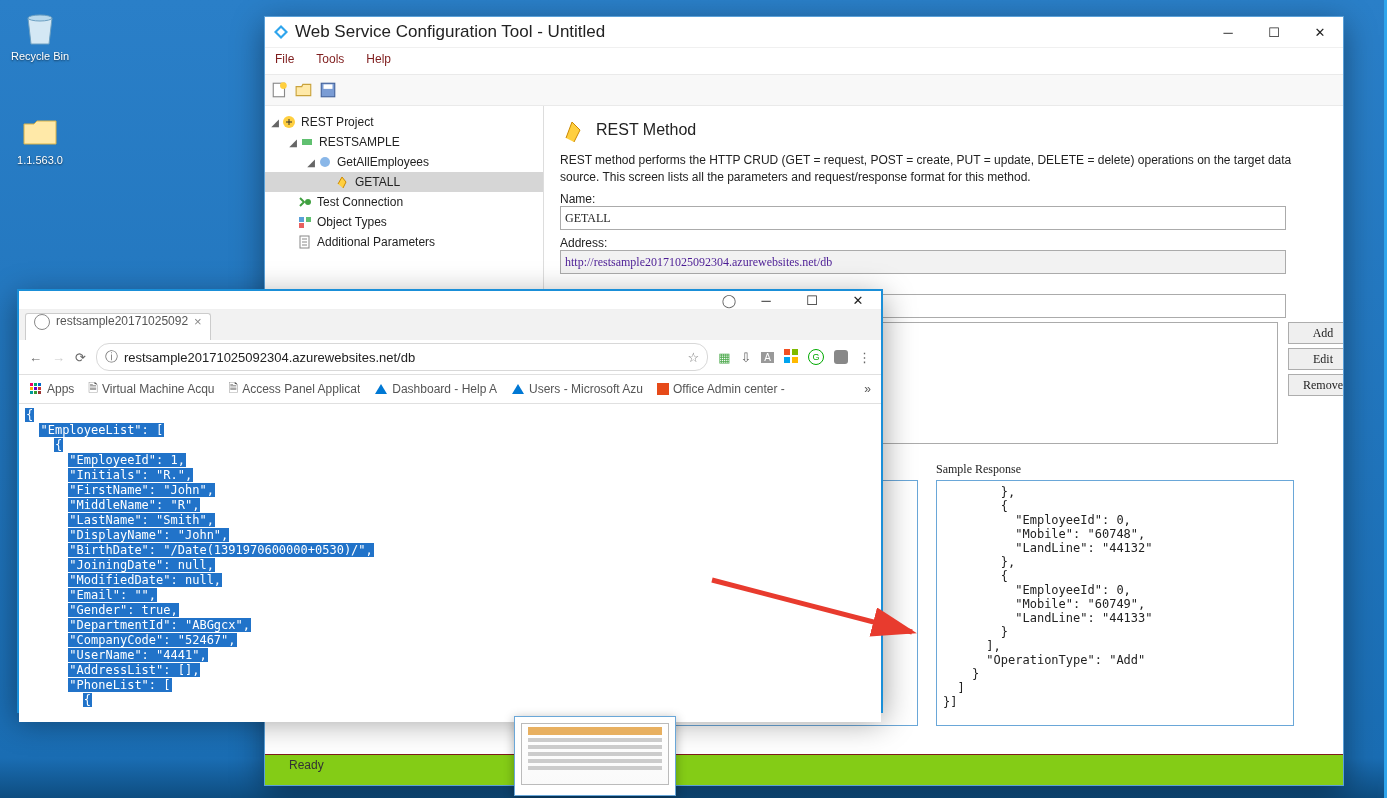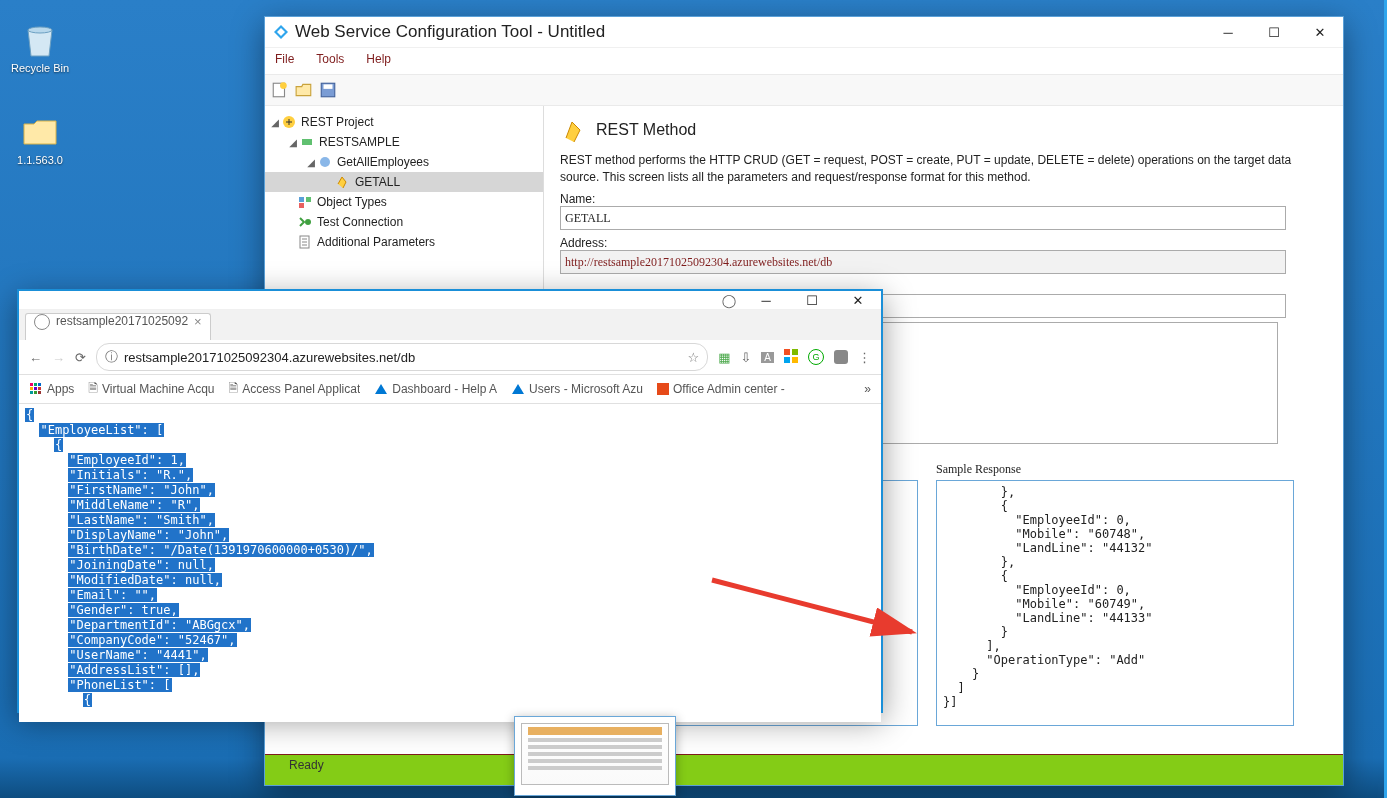--- a/index.html
+++ b/index.html
@@ -31,21 +31,21 @@
 #cfg .tree{width:278px;border-right:1px solid #ddd;padding:6px 0;color:#222;font-size:12px}
 #cfg .tree .node{display:flex;align-items:center;height:20px;padding-right:6px}
 #cfg .tree .tw{width:12px;text-align:center;color:#666;font-size:10px}
 #cfg .tree .tic{width:16px;height:16px;margin-right:4px}
 #cfg .tree .sel{background:#d6d6d6}
 #cfg .main{flex:1;padding:10px 20px 10px 16px;overflow:hidden;position:relative}
 #cfg .main h2{margin:0 0 8px;font-size:16px;font-weight:400;color:#222;display:flex;align-items:center;gap:8px}
 #cfg .main .desc{font-size:12px;color:#222;line-height:17px;margin-bottom:6px}
 #cfg .fld-label{font-size:12px;color:#222;margin-top:6px}
 #cfg input.fld{width:716px;height:20px;border:1px solid #ababab;padding:1px 4px;font:12px "Segoe UI";color:#222;background:#fff}
-#cfg input.fld.ro{background:#f2f2f2;color:#7f1d1d}
+#cfg input.fld.ro{background:#f2f2f2;color:#4c1d95}
 #cfg .grid-area{position:relative;height:140px;margin-top:4px}
 #cfg .grid-box{width:716px;height:120px;border:1px solid #ababab;background:#fff}
 #cfg .side-btns{position:absolute;left:728px;top:0}
 #cfg .side-btns button{display:block;width:70px;height:22px;margin-bottom:4px;font:12px "Segoe UI";background:#efefef;border:1px solid #adadad;color:#222}
 #cfg .samples{display:flex;gap:18px;margin-top:0}
 #cfg .sample{width:358px}
 #cfg .sample .sl{font:12px "Segoe UI";color:#222;margin-bottom:3px}
 #cfg .sample pre{border:1px solid #6aa7d8;margin:0;padding:4px 6px;height:236px;overflow:auto;font:12px Consolas,monospace;color:#222;white-space:pre;background:#fff}
 #cfg .statusbar{position:absolute;bottom:0;left:0;right:0;height:24px;border-top:1px solid #7f1d1d;padding:3px 24px;font-size:12px;color:#333;background:#84cc16}
 
@@ -76,21 +76,21 @@
 
 
 .tbthumb{position:absolute;left:514px;top:716px;width:160px;height:78px;background:#fff;border:1px solid #6aa7d8;box-shadow:0 2px 10px rgba(0,0,0,.3)}
 .tbthumb .in{margin:6px;border:1px solid #bbb;height:60px;background:linear-gradient(#fff,#fafafa)}
 .tbthumb .row{height:4px;margin:3px 6px;background:#ccc}
 .tbthumb .hdr{height:8px;margin:3px 6px;background:#e8b060}
 </style>
 </head>
 <body>
 
-<div class="desktop-icon" style="left:2px;top:20px">
+<div class="desktop-icon" style="left:2px;top:8px">
   <div class="ic">
     <svg viewBox="0 0 40 40">
         <path d="M8 10 L32 10 L29 36 L11 36 Z" fill="#d4e8f4" stroke="#6ca0c2"></path>
         <ellipse cx="20" cy="10" rx="12" ry="3" fill="#b8d8ec" stroke="#6ca0c2"></ellipse>
       </svg>
   </div>
   <div class="label">Recycle Bin</div>
 </div>
 <div class="desktop-icon" style="left:2px;top:112px">
   <div class="ic">
@@ -157,33 +157,33 @@
       <div class="node sel" style="padding-left:58px">
           <span class="tw"></span>
           <svg class="tic" viewBox="0 0 16 16">
             <path d="M3 10 L7 3 L11 8 L8 14" fill="#ffcf3f" stroke="#cc8800"></path>
           </svg>
           <span>GETALL</span>
         </div>
       <div class="node" style="padding-left:20px">
           <span class="tw"></span>
           <svg class="tic" viewBox="0 0 16 16">
+            <path d="M3 12 L7 8 L3 4" stroke="#40a040" fill="none" stroke-width="2"></path>
+            <circle cx="11" cy="8" r="3" fill="#40a040"></circle>
+          </svg>
+          <span>Test Connection</span>
+        </div>
+      <div class="node" style="padding-left:20px">
+          <span class="tw"></span>
+          <svg class="tic" viewBox="0 0 16 16">
             <rect x="2" y="3" width="5" height="5" fill="#5aa0d8"></rect>
             <rect x="9" y="3" width="5" height="5" fill="#60c070"></rect>
             <rect x="2" y="9" width="5" height="5" fill="#e86060"></rect>
           </svg>
           <span>Object Types</span>
-        </div>
-      <div class="node" style="padding-left:20px">
-          <span class="tw"></span>
-          <svg class="tic" viewBox="0 0 16 16">
-            <path d="M3 12 L7 8 L3 4" stroke="#40a040" fill="none" stroke-width="2"></path>
-            <circle cx="11" cy="8" r="3" fill="#40a040"></circle>
-          </svg>
-          <span>Test Connection</span>
         </div>
       <div class="node" style="padding-left:20px">
           <span class="tw"></span>
           <svg class="tic" viewBox="0 0 16 16">
             <rect x="3" y="2" width="9" height="12" fill="#fff" stroke="#888"></rect>
             <path d="M5 5h5M5 8h5M5 11h5" stroke="#888"></path>
           </svg>
           <span>Additional Parameters</span>
         </div>
     </div>
@@ -196,20 +196,25 @@
       </h2>
       <div class="desc">REST method performs the HTTP CRUD (GET = request, POST = create, PUT = update, DELETE = delete) operations on the target data source. This screen lists all the parameters and request/response format for this method.</div>
       <div class="fld-label">Name:</div>
       <input class="fld" value="GETALL" style="">
       <div class="fld-label">Address:</div>
       <input class="fld ro" readonly="" value="http://restsample20171025092304.azurewebsites.net/db" style="">
       <div class="fld-label">&nbsp;</div>
       <input class="fld" style="">
       <div class="grid-area">
         <div class="grid-box"></div>
+        <div class="side-btns">
+          <button>Add</button>
+          <button>Edit</button>
+          <button>Remove</button>
+        </div>
       </div>
       <div class="samples">
         <div class="sample">
           <div class="sl">Sample Request</div>
           <pre></pre>
         </div>
         <div class="sample">
           <div class="sl">Sample Response</div>
           <pre>        },
         {

